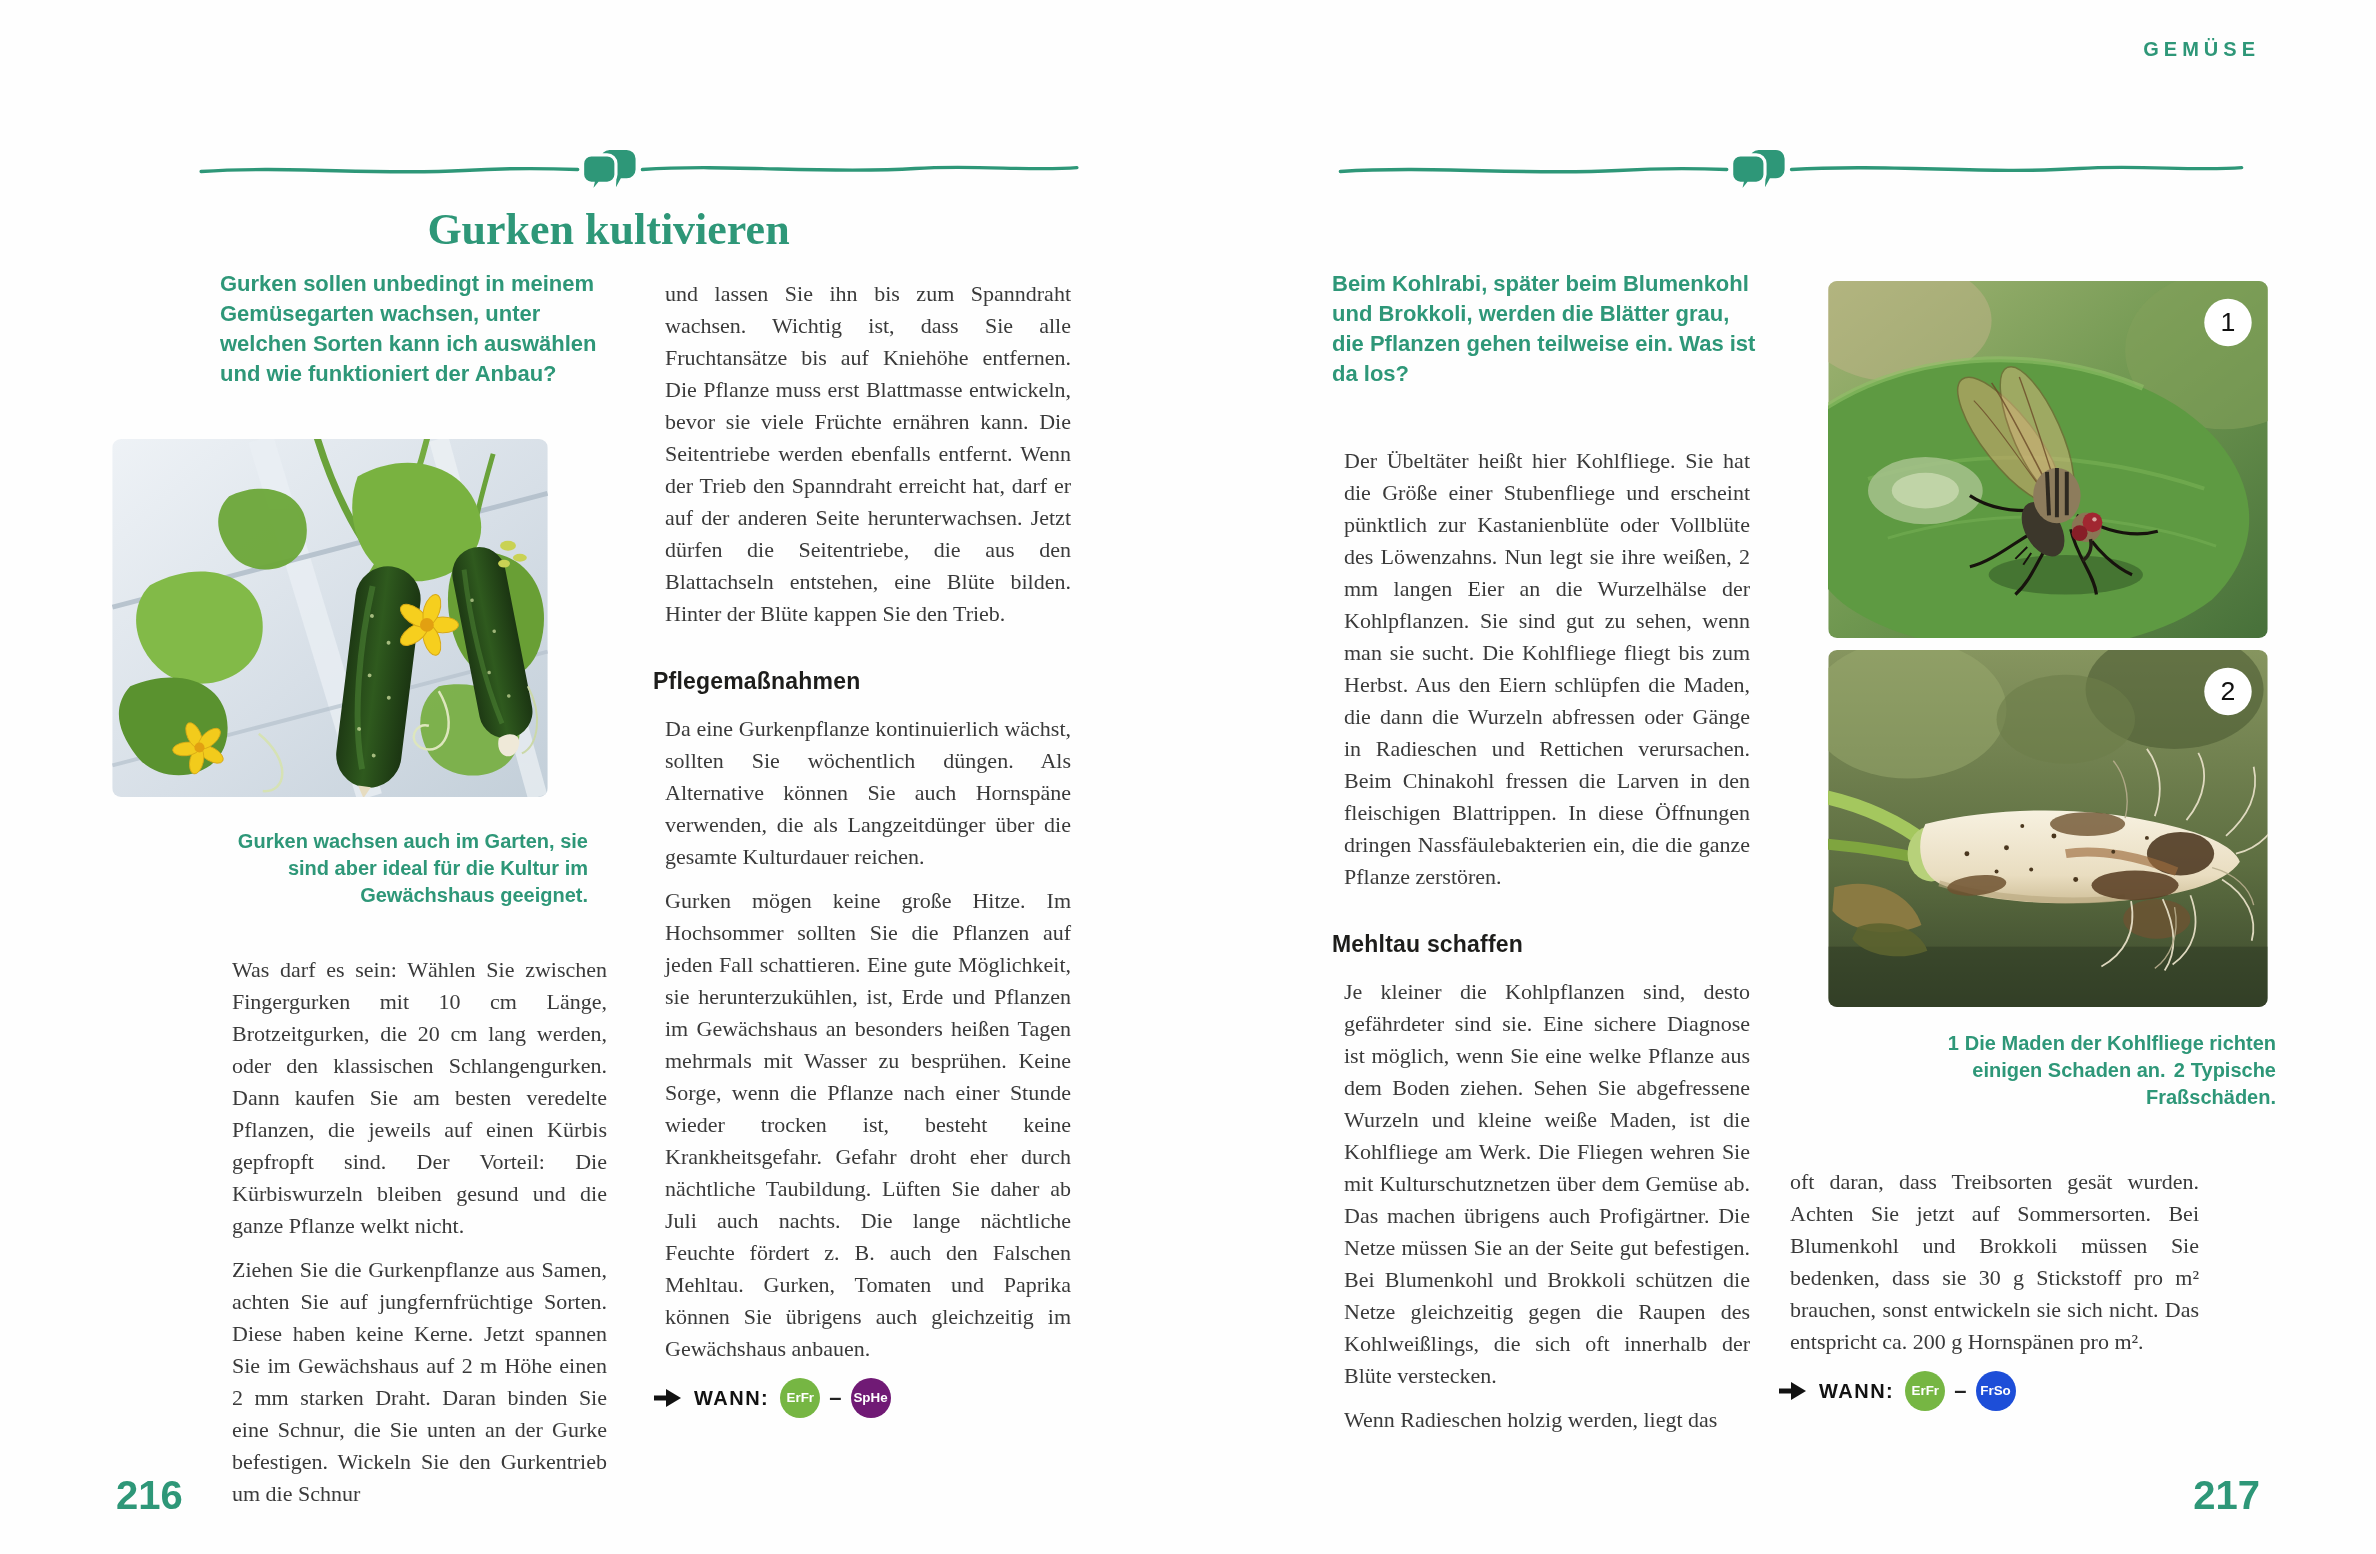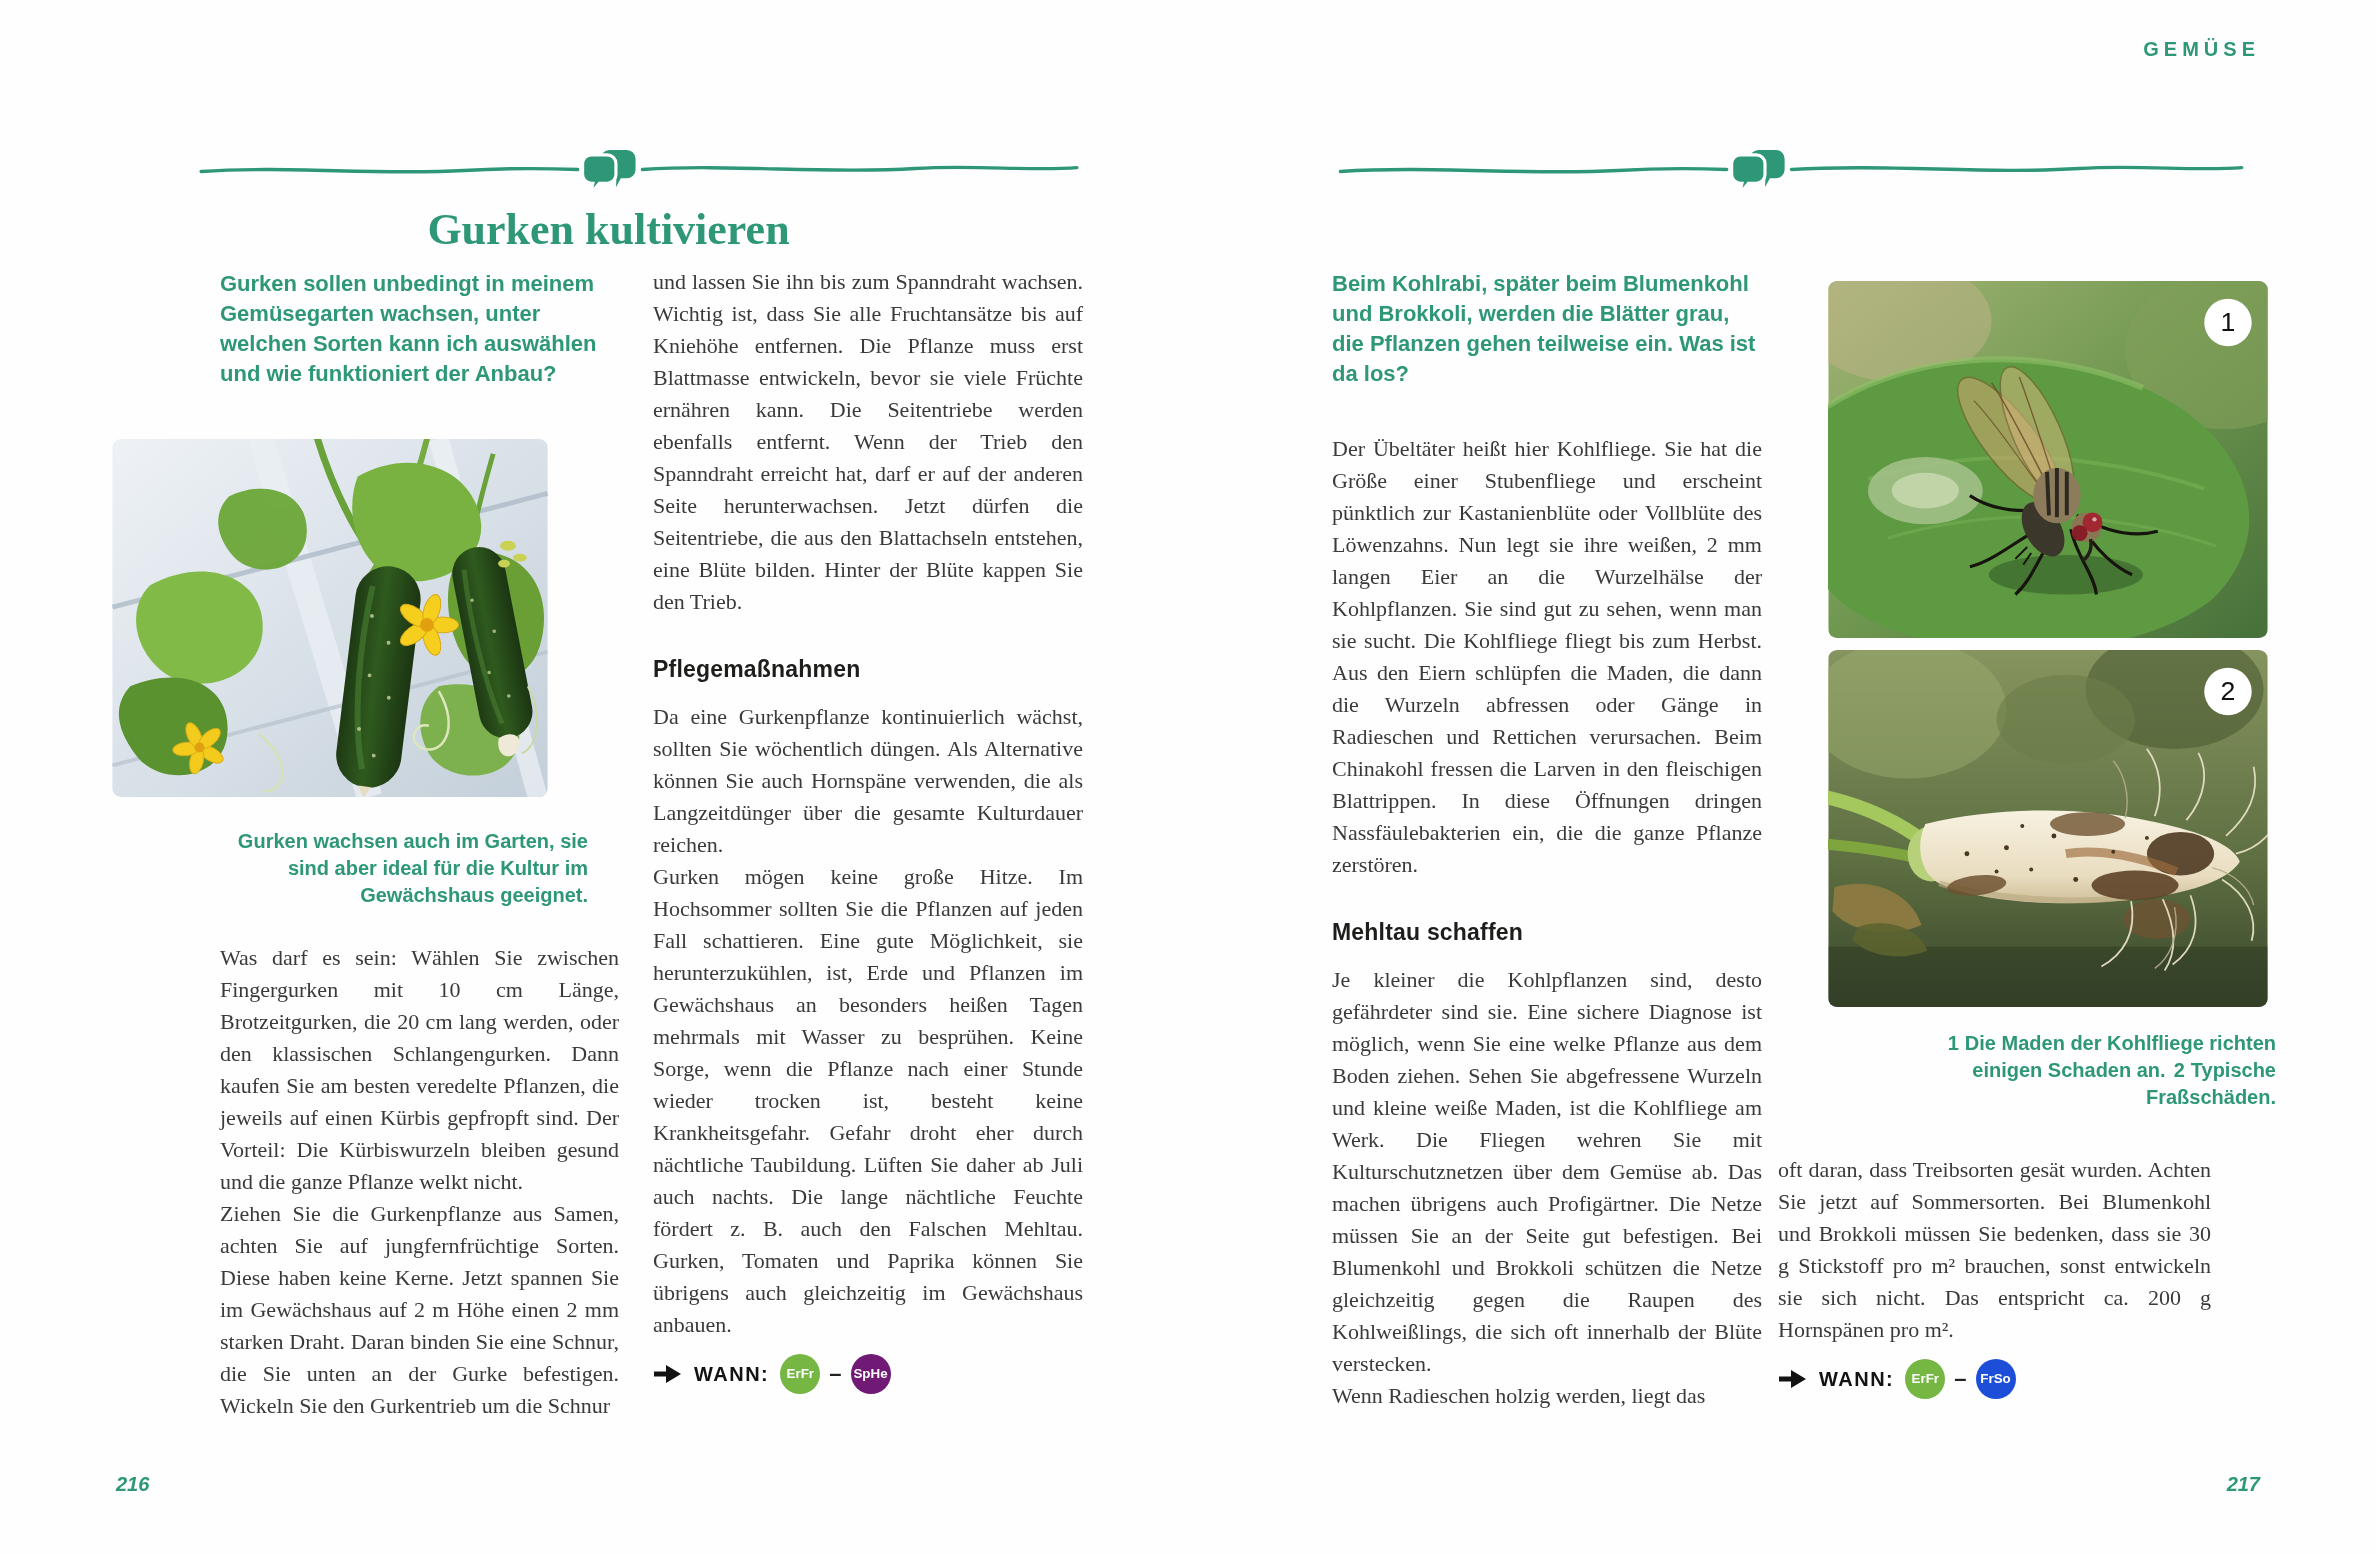--- a/index.html
+++ b/index.html
@@ -1,35 +1,35 @@
 <!DOCTYPE html>
 <html lang="de" style="--accent: #2e9778;"><head>
 <meta charset="utf-8">
 <style>
   html,body{margin:0;padding:0;background:#ffffff;}
   .spread{position:relative;width:2376px;height:1554px;background:#fefefe;
           font-family:"Liberation Serif",serif;overflow:hidden;}
   .abs{position:absolute;}
   .serif-body{font-size:22px;line-height:32px;text-align:justify;color:#3a3a3a;}
-  .serif-body p{margin:0;font-family:Liberation Serif, serif;}
+  .serif-body p{margin:12px;font-family:Liberation Serif, serif;}
   .question{font-family:"Liberation Sans",sans-serif;font-weight:600;
             font-size:22px;line-height:30px;color:var(--accent,#2e9778);}
   .caption{font-family:"Liberation Sans",sans-serif;font-weight:600;
            font-size:20px;line-height:27px;color:var(--accent,#2e9778);text-align:right;}
   .cap-num{font-weight:700;margin-right:6px;}
   .cap-seg{margin-right:8px;}
   .sec-head{font-family:"Liberation Sans",sans-serif;font-weight:700;
             font-size:23px;line-height:28px;color:#1d1d1b;margin:37px 0 18px 0;
             text-align:left;letter-spacing:0.2px;}
   .title{font-family:"Liberation Serif",serif;font-weight:700;font-size:44px;
          line-height:48px;color:var(--accent,#2e9778);text-align:center;}
   .runhead{font-family:"Liberation Sans",sans-serif;font-weight:700;font-size:20px;
            letter-spacing:5px;color:var(--accent,#2e9778);}
-  .pagenum{font-family:"Liberation Sans",sans-serif;font-weight:700;font-size:20px;
-           color:var(--accent,#2e9778);font-style:italic;}
+  .pagenum{font-family:"Liberation Sans",sans-serif;font-weight:700;font-size:40px;
+           color:var(--accent,#2e9778);}
   .photo{position:absolute;border-radius:9px;overflow:hidden;}
   .photo svg{display:block;}
   .deco{color:var(--accent,#2e9778);}
   .wann{display:flex;align-items:center;gap:11px;margin-top:13px;
         font-family:"Liberation Sans",sans-serif;}
   .wann-label{font-weight:700;font-size:20px;letter-spacing:1.5px;color:#121212;}
   .badge{width:40px;height:40px;border-radius:50%;color:#fff;font-size:13.4px;
          font-weight:700;display:flex;align-items:center;justify-content:center;
          font-family:"Liberation Sans",sans-serif;flex:0 0 auto;}
   .dash{font-weight:700;font-size:22px;color:#222;margin:0 -2px;}

